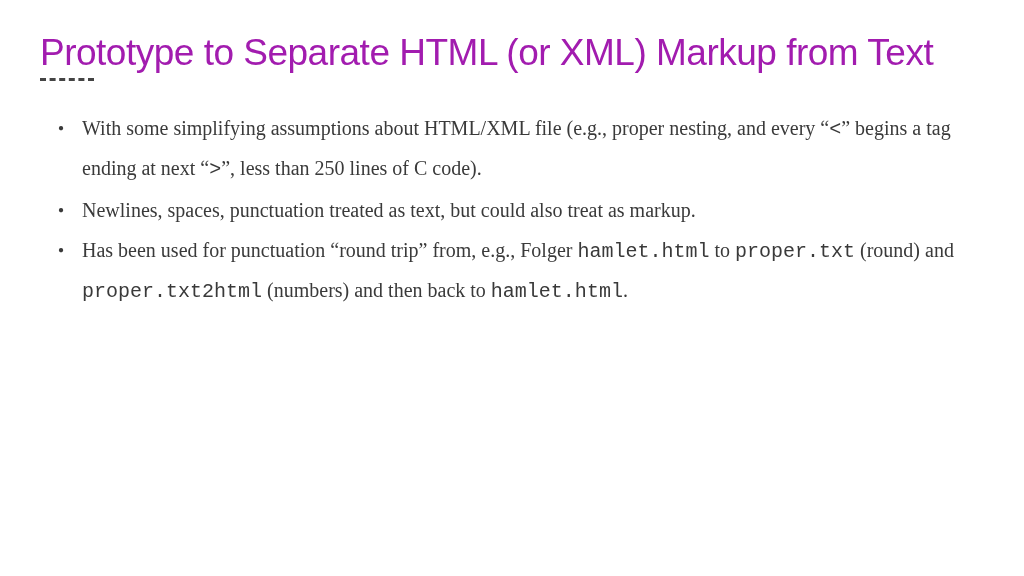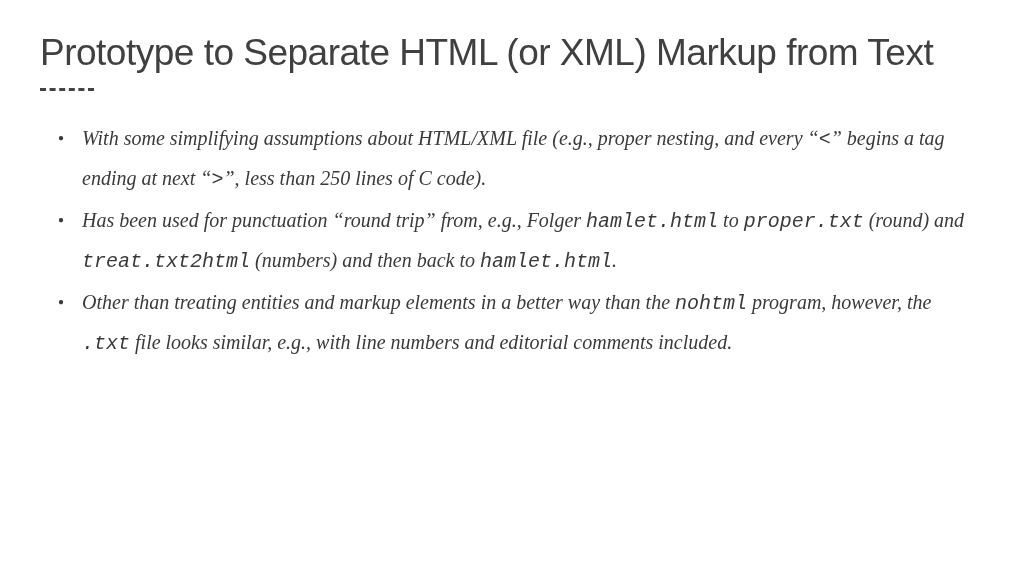--- a/index.html
+++ b/index.html
@@ -9,35 +9,34 @@
     background: #ffffff;
     font-family: Georgia, 'Times New Roman', serif;
     color: #333333;
     padding: 32px 40px;
     overflow: hidden;
   }
   .title {
     font-family: 'Helvetica Neue', Arial, sans-serif;
     font-weight: 300;
     font-size: 37px;
-    color: #404040;
+    color: #a21caf;
     letter-spacing: -0.5px;
-    margin-bottom: 14px;
+    margin-bottom: 4px;
     font-stretch: condensed;
   }
   .underline {
     width: 54px;
     height: 0;
     border-top: 3px dashed #444444;
     margin-bottom: 28px;
   }
   ul {
     list-style: none;
     padding-left: 42px;
-    font-style: italic;
   }
   li {
     position: relative;
     font-size: 20px;
     line-height: 1.9;
     color: #3a3a3a;
     margin-bottom: 2px;
   }
   li::before {
     content: "●";
@@ -57,18 +56,18 @@
 <body>
 
 <div class="title">Prototype to Separate HTML (or XML) Markup from Text</div>
 <div class="underline"></div>
 
 <ul>
   <li>
     <span>With some simplifying assumptions about HTML/XML file (e.g., proper nesting, and every “</span><span class="mono">&lt;</span><span>” begins a tag ending at next “</span><span class="mono">&gt;</span><span>”, less than 250 lines of C code).</span>
   </li>
   <li>
-    <span>Has been used for punctuation “round trip” from, e.g., Folger </span><span class="mono">hamlet.html</span><span> to </span><span class="mono">proper.txt</span><span> (round) and </span><span class="mono">treat.txt2html</span><span> (numbers) and then back to </span><span class="mono">hamlet.html</span><span>.</span>
+    <span>Newlines, spaces, punctuation treated as text, but could also treat as markup.</span>
   </li>
   <li>
-    <span>Other than treating entities and markup elements in a better way than the </span><span class="mono">nohtml</span><span> program, however, the </span><span class="mono">.txt</span><span> file looks similar, e.g., with line numbers and editorial comments included.</span>
+    <span>Has been used for punctuation “round trip” from, e.g., Folger </span><span class="mono">hamlet.html</span><span> to </span><span class="mono">proper.txt</span><span> (round) and </span><span class="mono">proper.txt2html</span><span> (numbers) and then back to </span><span class="mono">hamlet.html</span><span>.</span>
   </li>
 </ul>
 
 </body></html>

